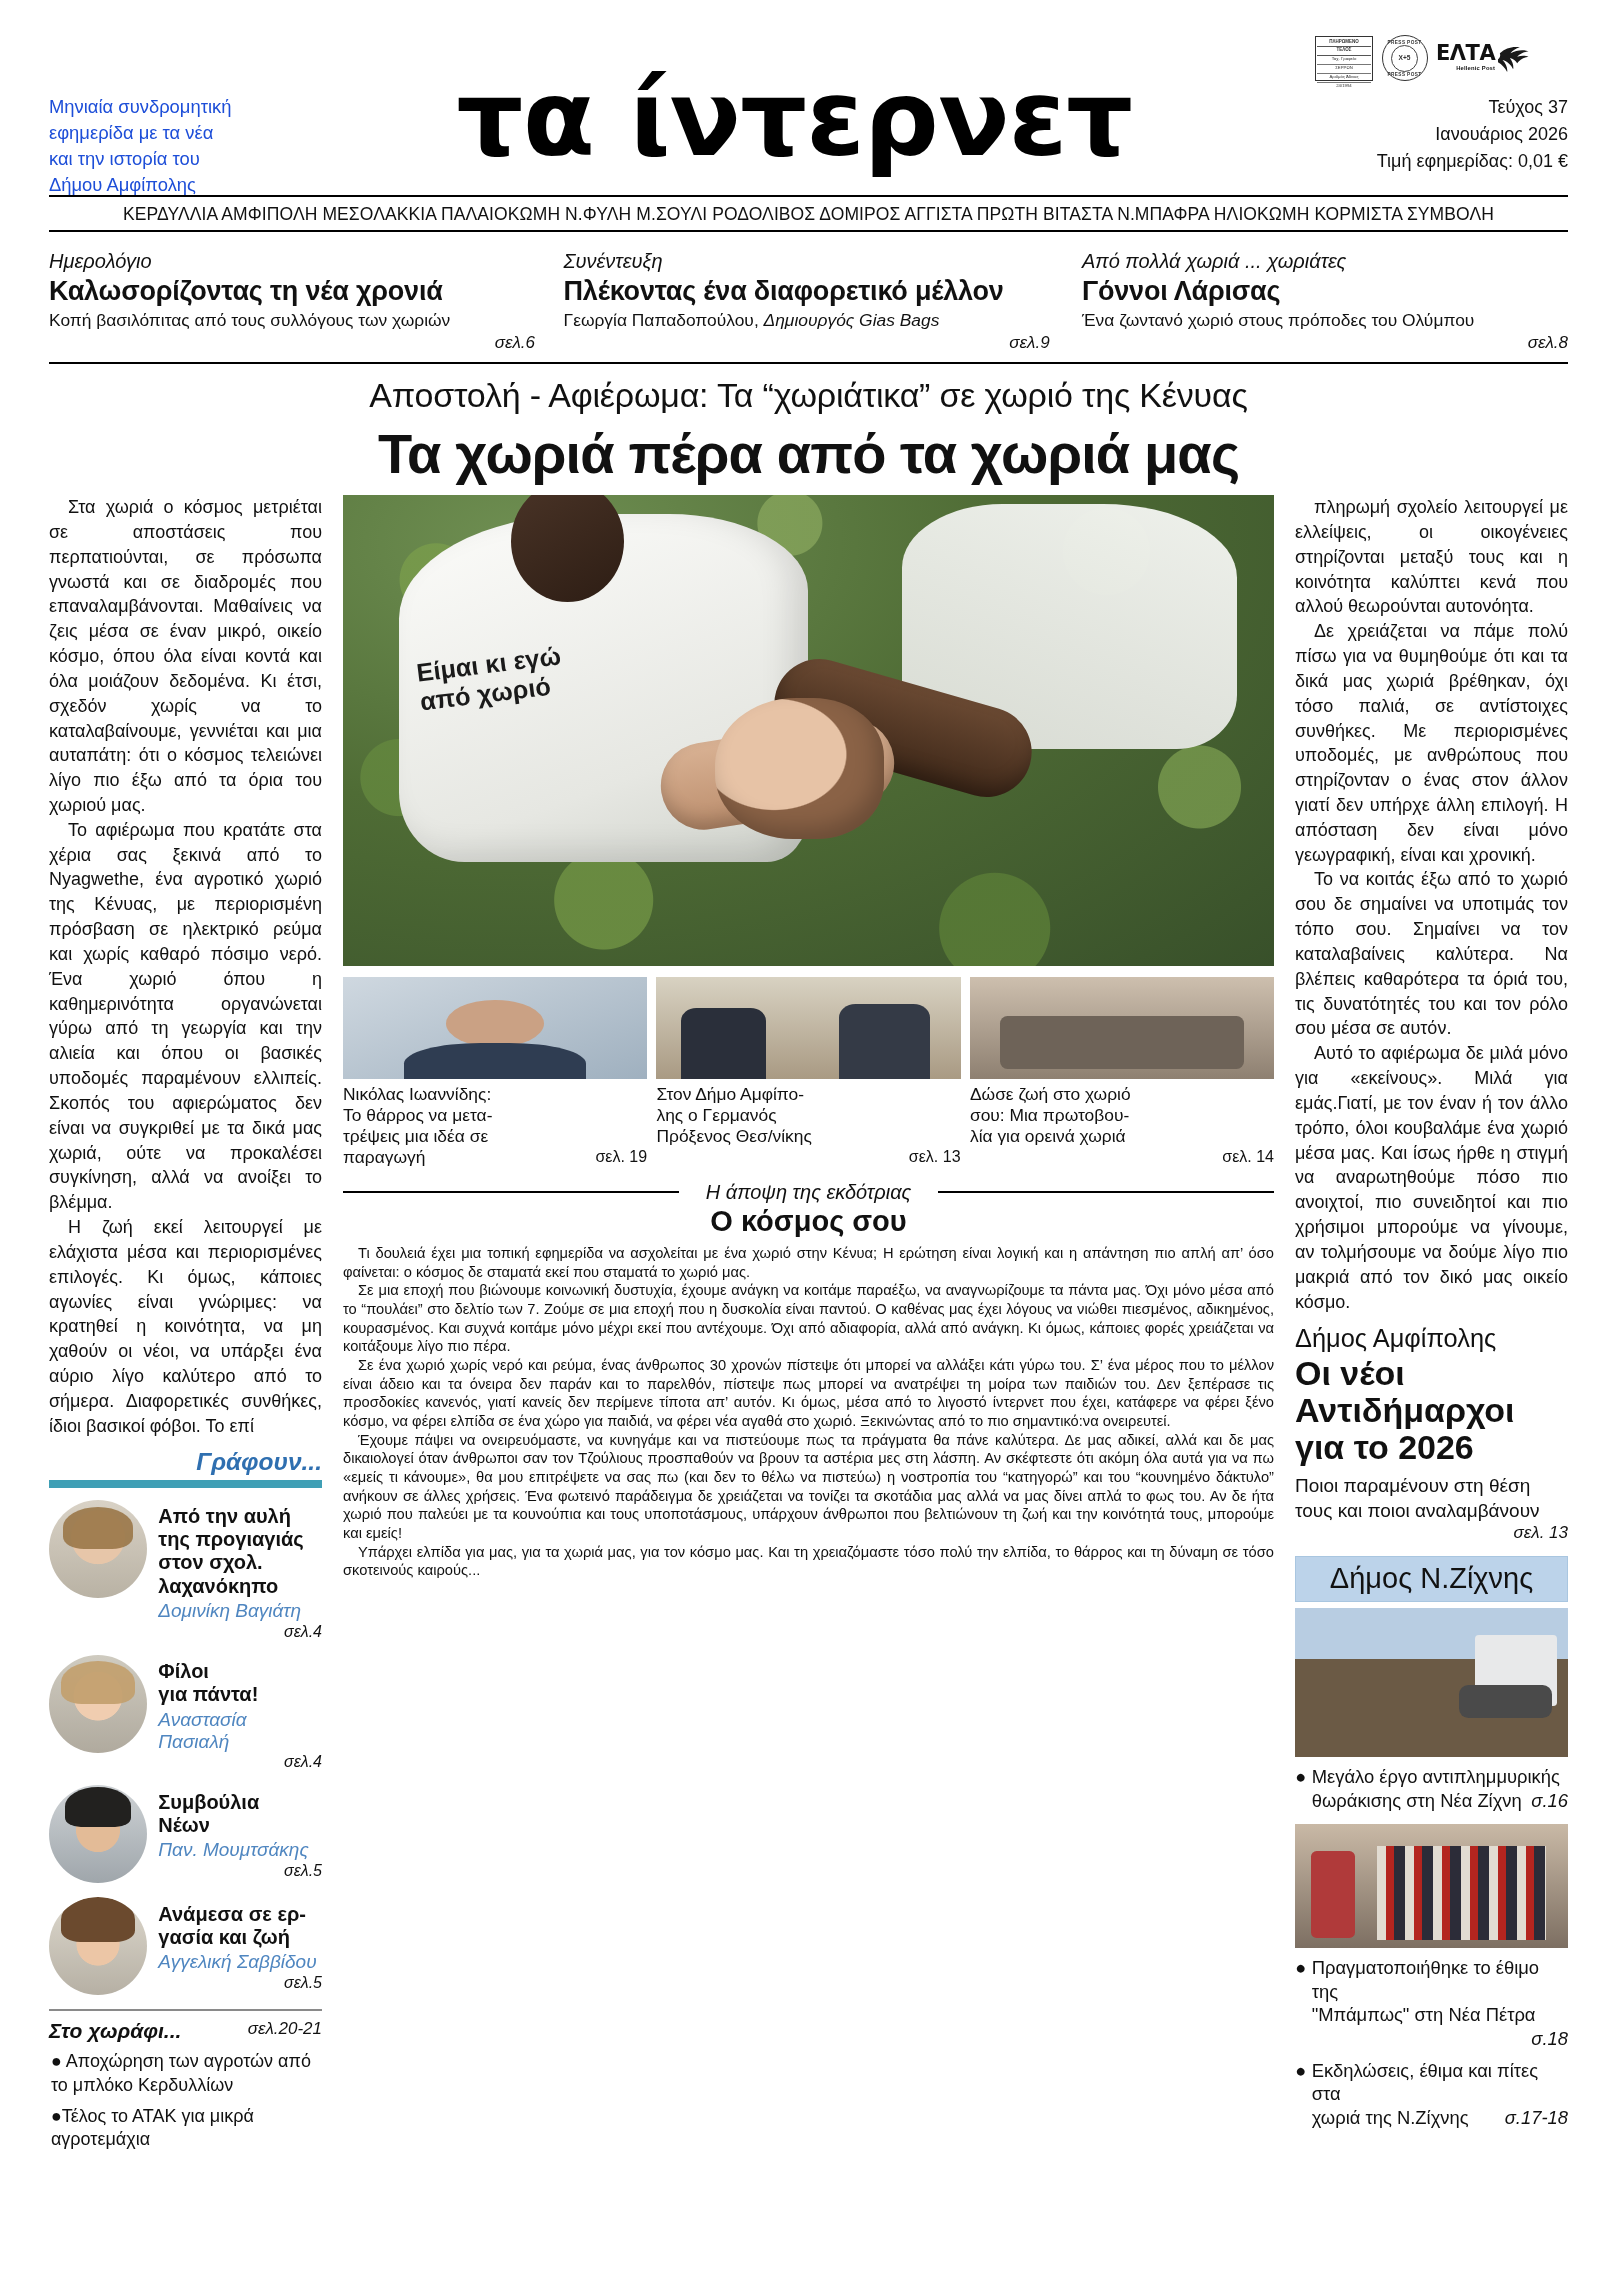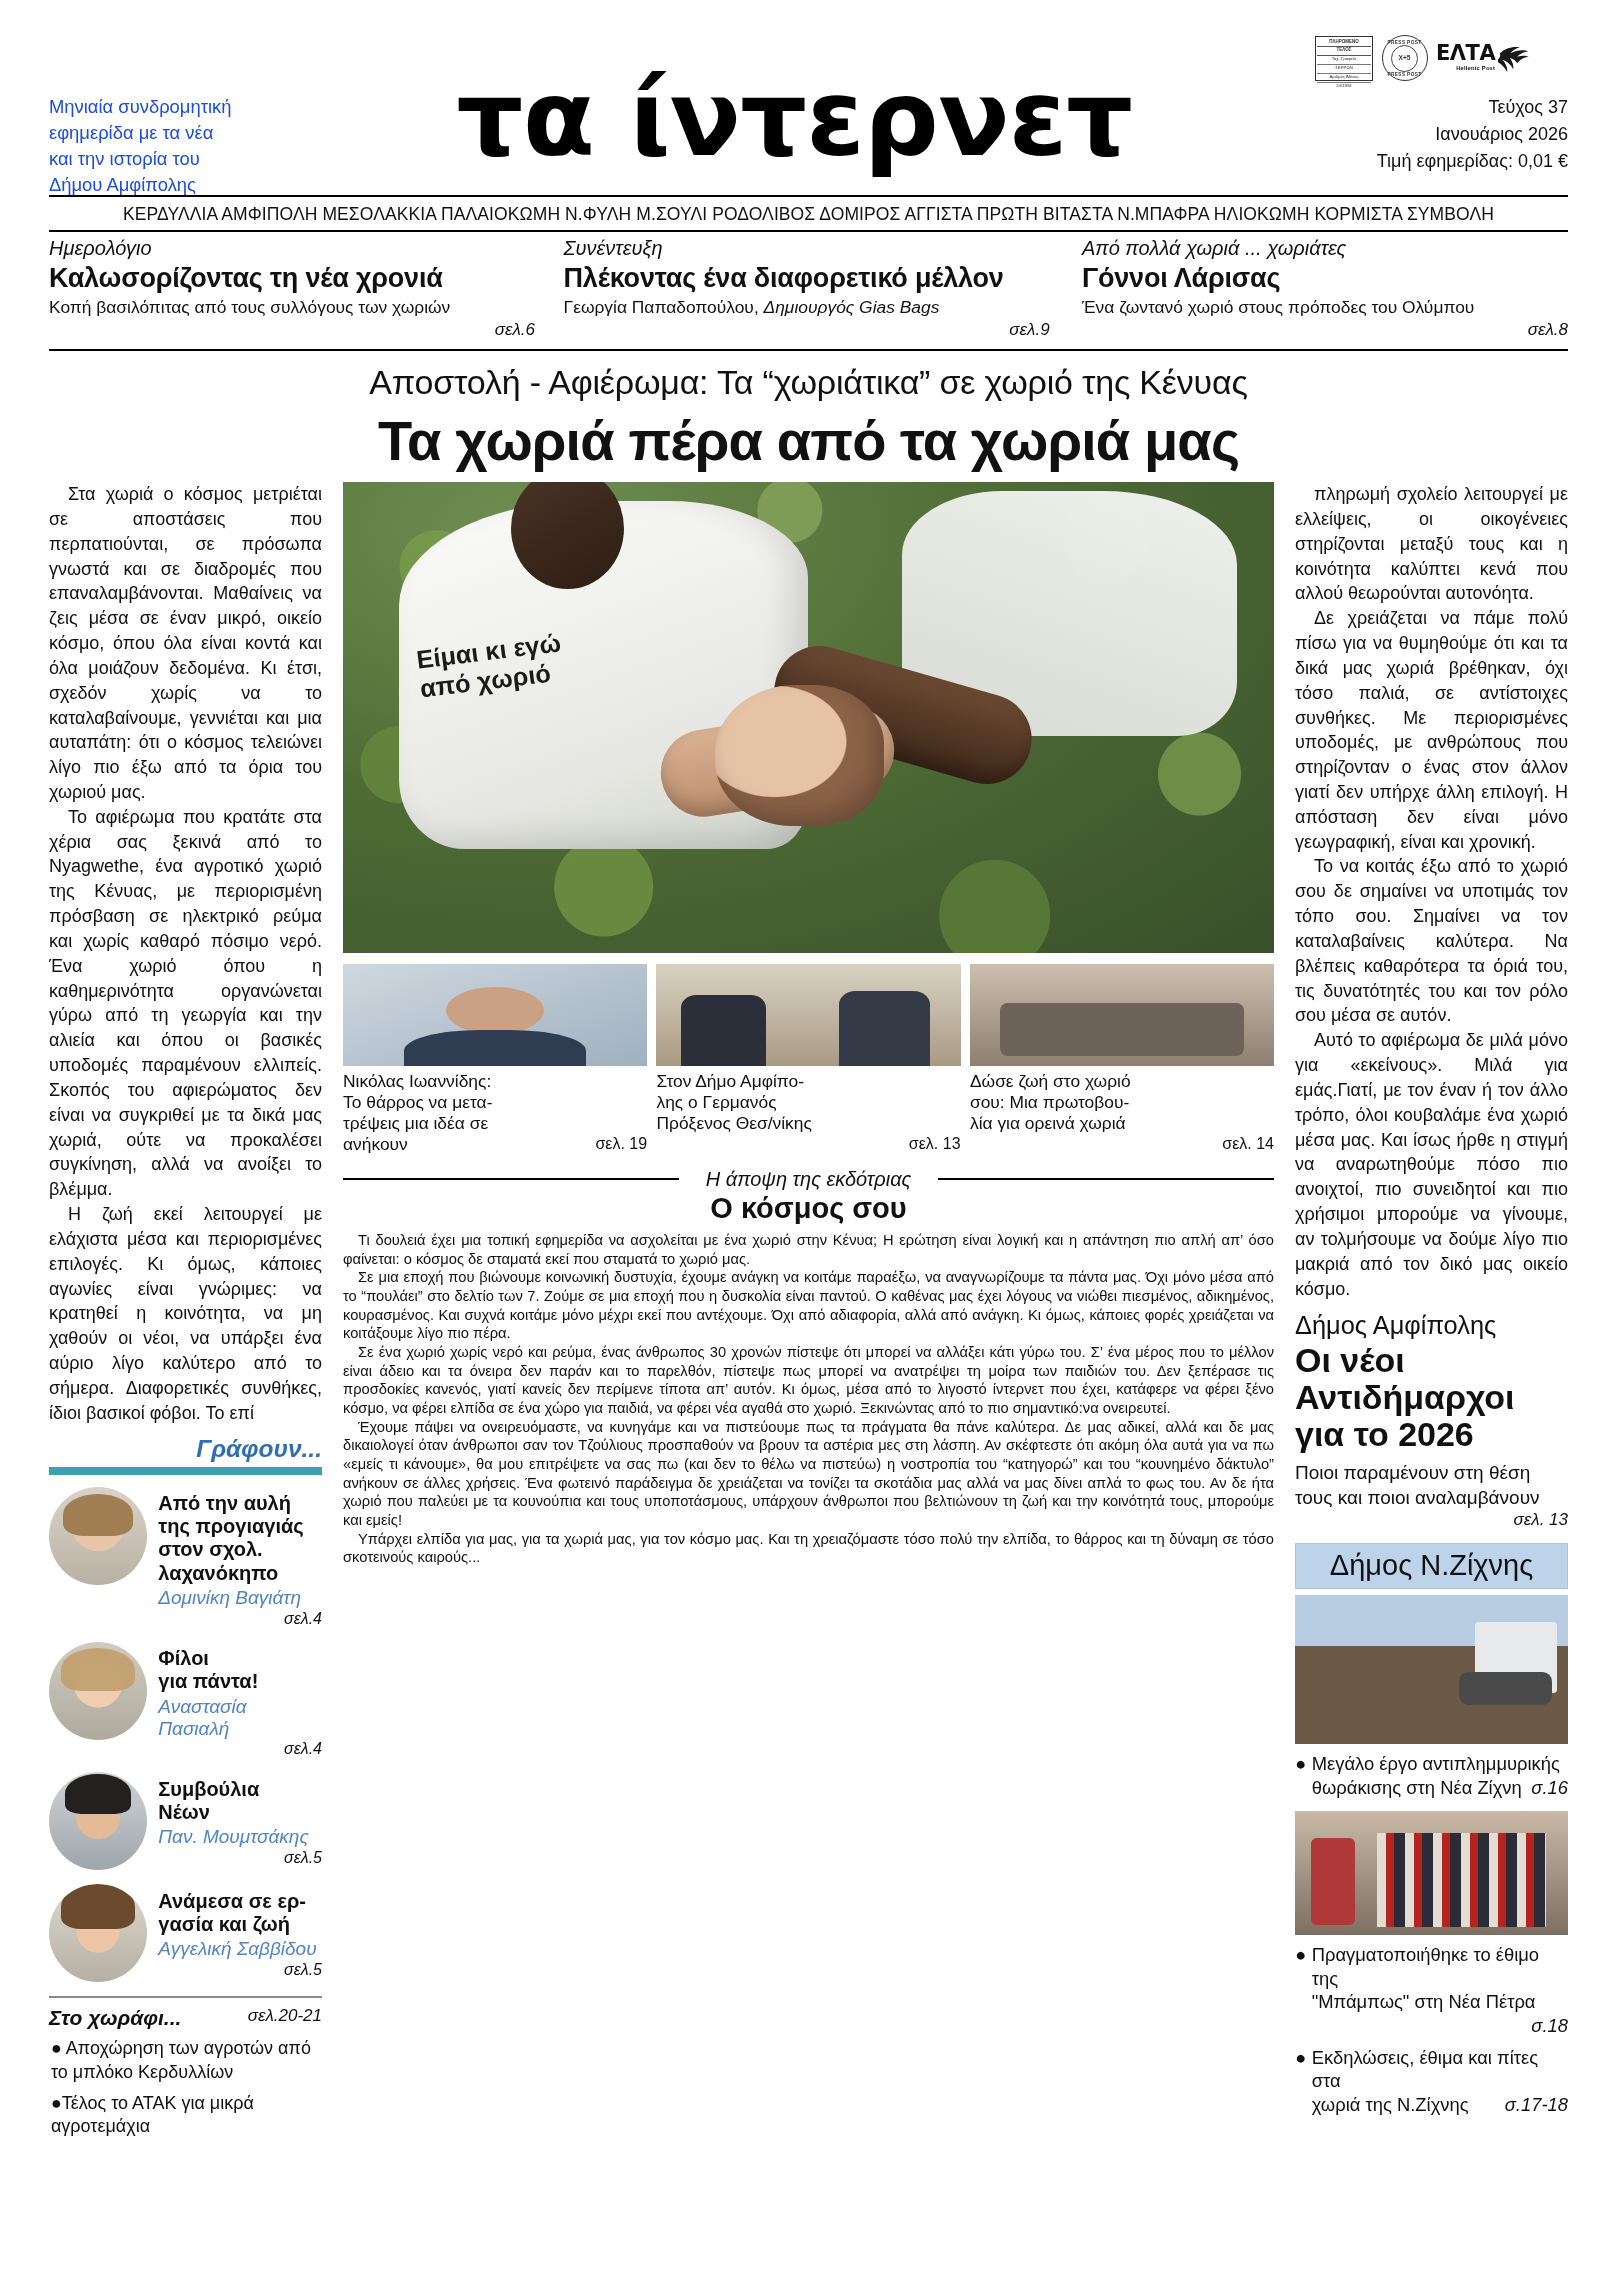--- a/index.html
+++ b/index.html
@@ -39,21 +39,21 @@
   .elta-txt { font-family:"DejaVu Sans", sans-serif; font-weight:700; font-size:21px; line-height:.95; letter-spacing:-0.5px; }
   .elta-sub { font-size:5.8px; font-weight:700; letter-spacing:0.2px; }
   .elta-head { width:41px; height:28px; }
   .mh-issue { font-size:18px; }
 
   
   .rule-thick { border-top:2.8px solid #000; }
   .villages { text-align:center; font-size:17.5px; letter-spacing:0.1px; padding:6.6px 0 5.6px; white-space:nowrap; }
 
   
-  .teasers { display:flex; gap:0; padding-top:5px; }
+  .teasers { display:flex; gap:0; padding-top:18px; }
   .teaser { flex:1; padding-right:21px; }
   .teaser:nth-child(2) { padding-left:7.5px; }
   .teaser:nth-child(3) { padding-left:11.3px; padding-right:0; }
   .t-kicker { font-style:italic; font-size:20px; margin-bottom:2.8px; }
   .t-head { font-weight:700; font-size:27px; line-height:1.12; margin-bottom:3.8px; letter-spacing:-0.2px; }
   .t-sub { font-size:17.4px; line-height:1.25; }
   .t-sub .it { font-style:italic; }
   .t-page { font-style:italic; text-align:right; font-size:17px; margin-top:-18px; }
   .t-page.inline { margin-top:0.9px; }
 
@@ -357,21 +357,21 @@
 
       <div class="mini-row">
 
         <div class="mini">
           <div class="mini-img imgA"></div>
           <div class="mini-cap">
             <div>Νικόλας Ιωαννίδης:</div>
             <div>Το θάρρος να μετα-</div>
             <div>τρέψεις μια ιδέα σε</div>
             <div style="display:flex;justify-content:space-between;">
-              <span>ανήκουν</span>
+              <span>παραγωγή</span>
               <span class="mini-pg">σελ. 19</span>
             </div>
           </div>
         </div>
 
         <div class="mini">
           <div class="mini-img imgB"></div>
           <div class="mini-cap">
             <div>Στον Δήμο Αμφίπο-</div>
             <div>λης ο Γερμανός</div>

